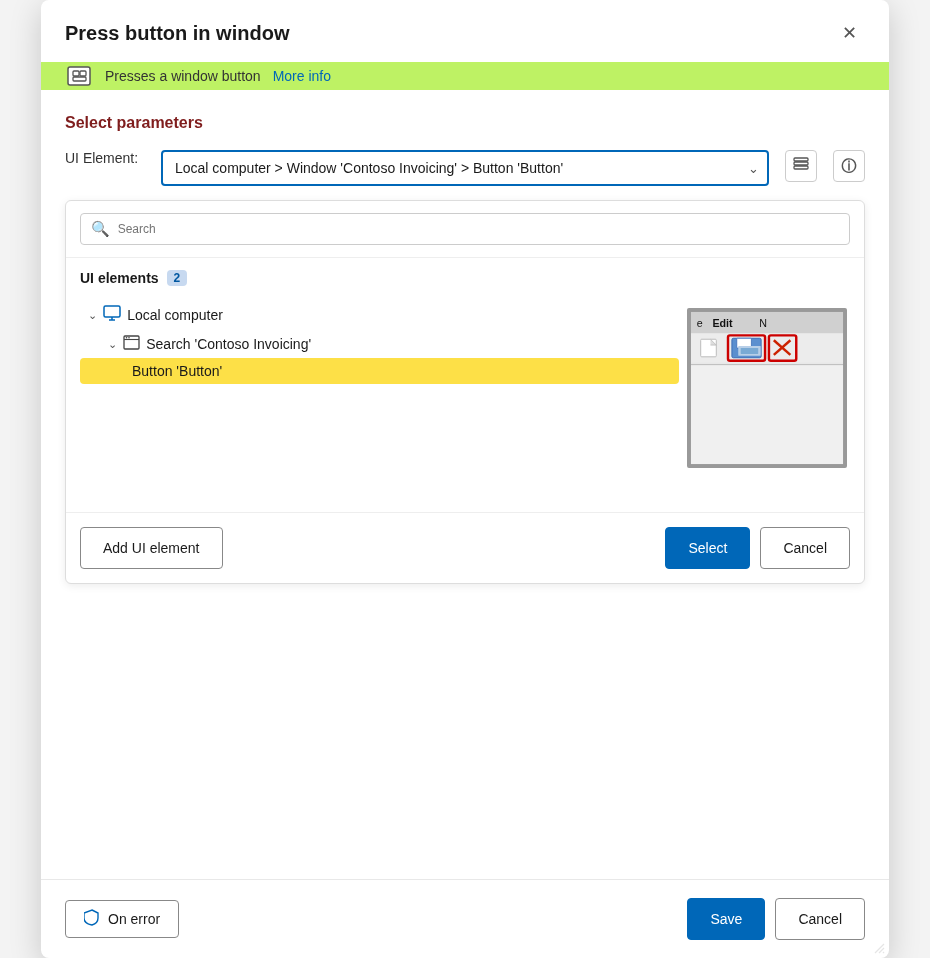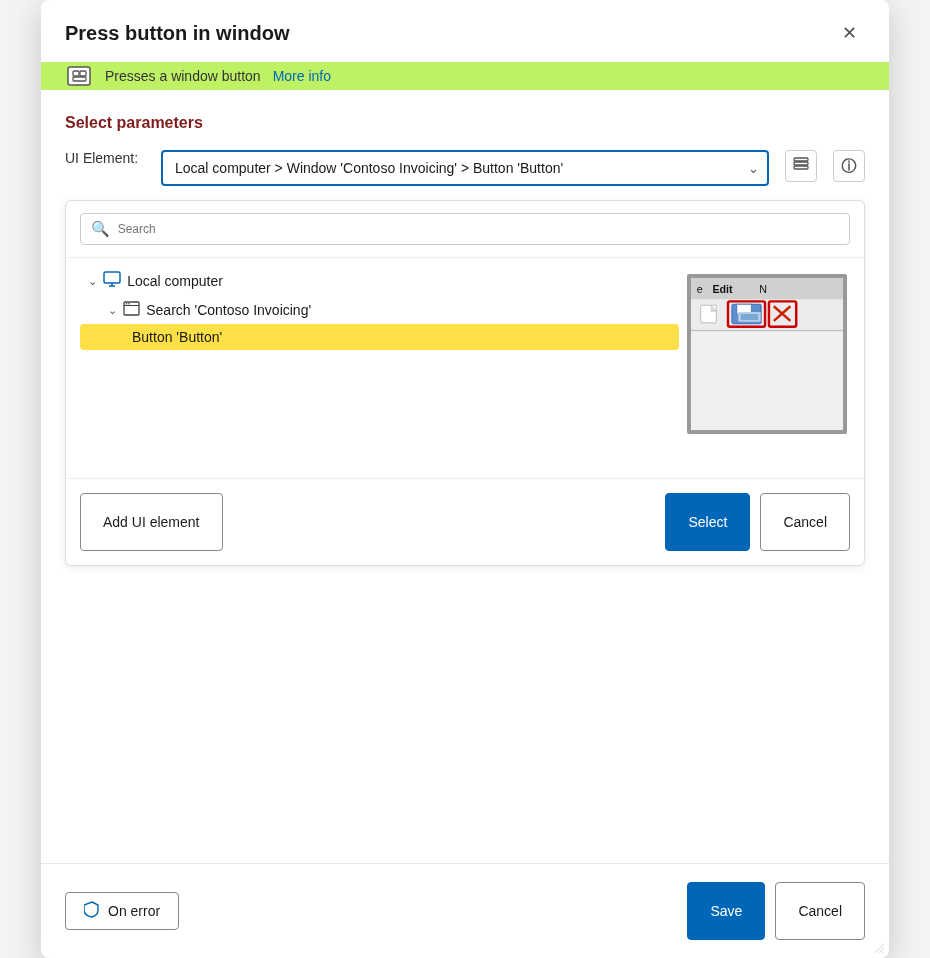--- a/index.html
+++ b/index.html
@@ -232,21 +232,21 @@
       height: 100%;
     }
     .panel-actions {
       border-top: 1px solid #eee;
       display: flex;
       align-items: center;
       justify-content: space-between;
       padding: 14px 14px;
     }
     .btn {
-      padding: 20px 22px;
+      padding: 12px 22px;
       font-size: 14px;
       border-radius: 4px;
       cursor: pointer;
       font-family: 'Segoe UI', Arial, sans-serif;
       border: 1px solid #888;
       background: #fff;
       color: #1a1a1a;
       transition: background 0.15s;
     }
     .btn-primary {
@@ -344,20 +344,24 @@
 
     <div class="dropdown-panel">
 
       <div class="search-row">
         <div class="search-input-wrapper">
           <span class="search-icon">🔍</span>
           <input class="search-input" type="text" placeholder="Search" style="">
         </div>
       </div>
 
+      <div class="ui-elements-header">
+        <span class="ui-elements-label">UI elements</span>
+        <span class="badge">2</span>
+      </div>
 
       <div class="tree-area">
         <div class="tree-list">
 
           <div class="tree-item">
             <span class="chevron">⌄</span>
             <span style="color:#0067b8;font-size:16px;">
               <svg width="18" height="16" viewBox="0 0 18 16" fill="none">
                 <rect x="1" y="1" width="16" height="11" rx="1.5" stroke="#0067b8" stroke-width="1.5" fill="none"></rect>
                 <line x1="6" y1="15" x2="12" y2="15" stroke="#0067b8" stroke-width="1.5"></line>

